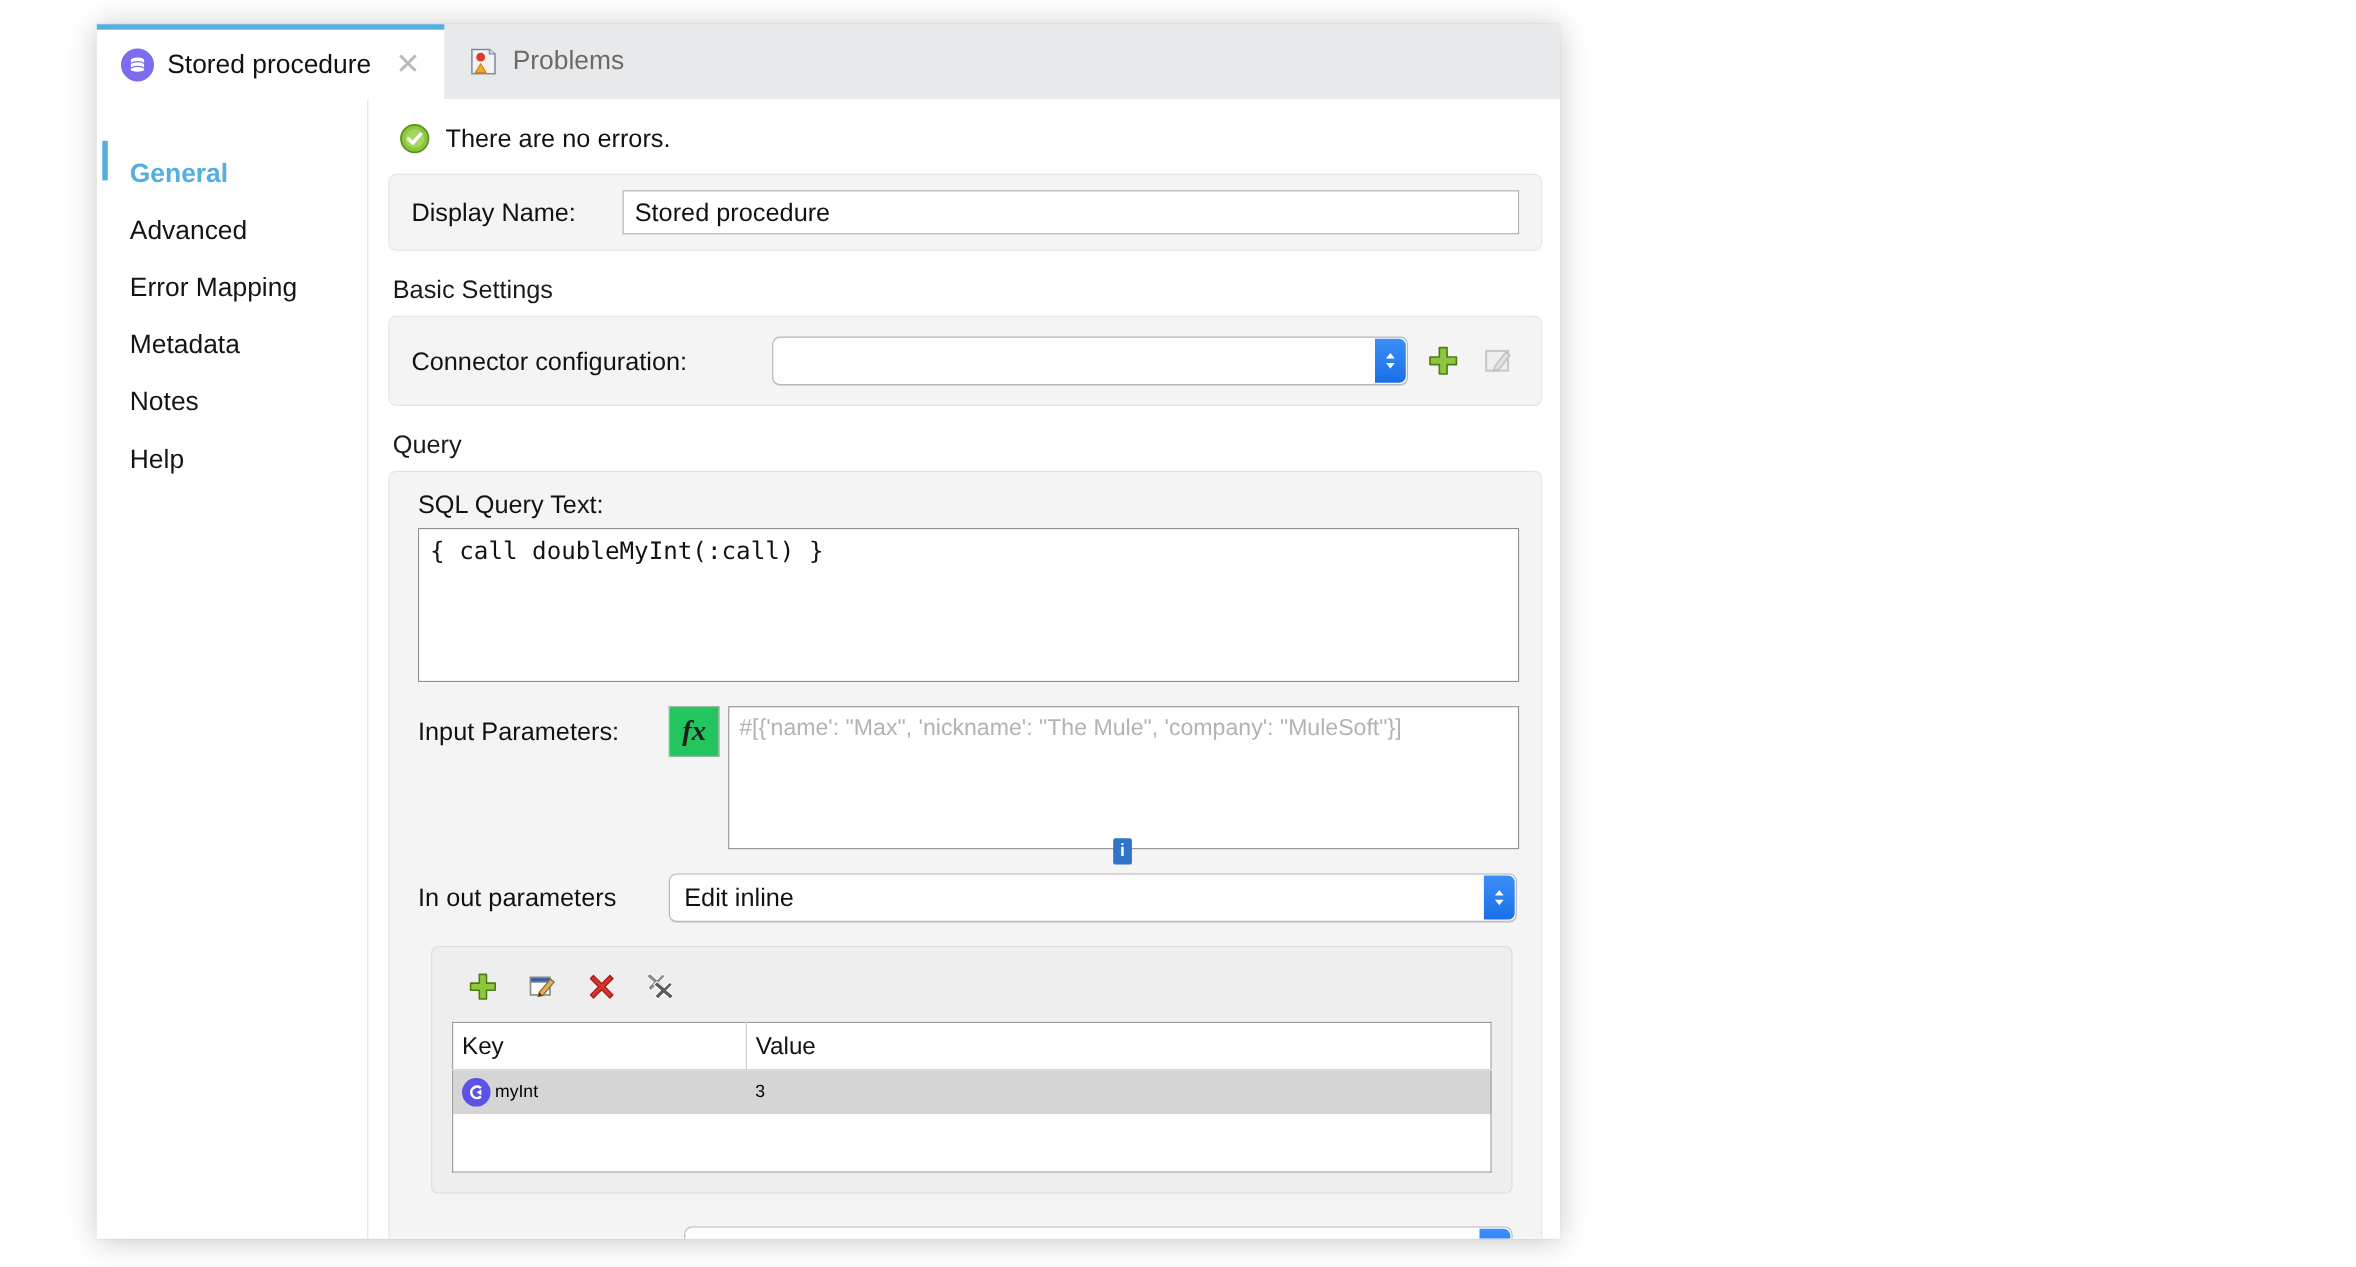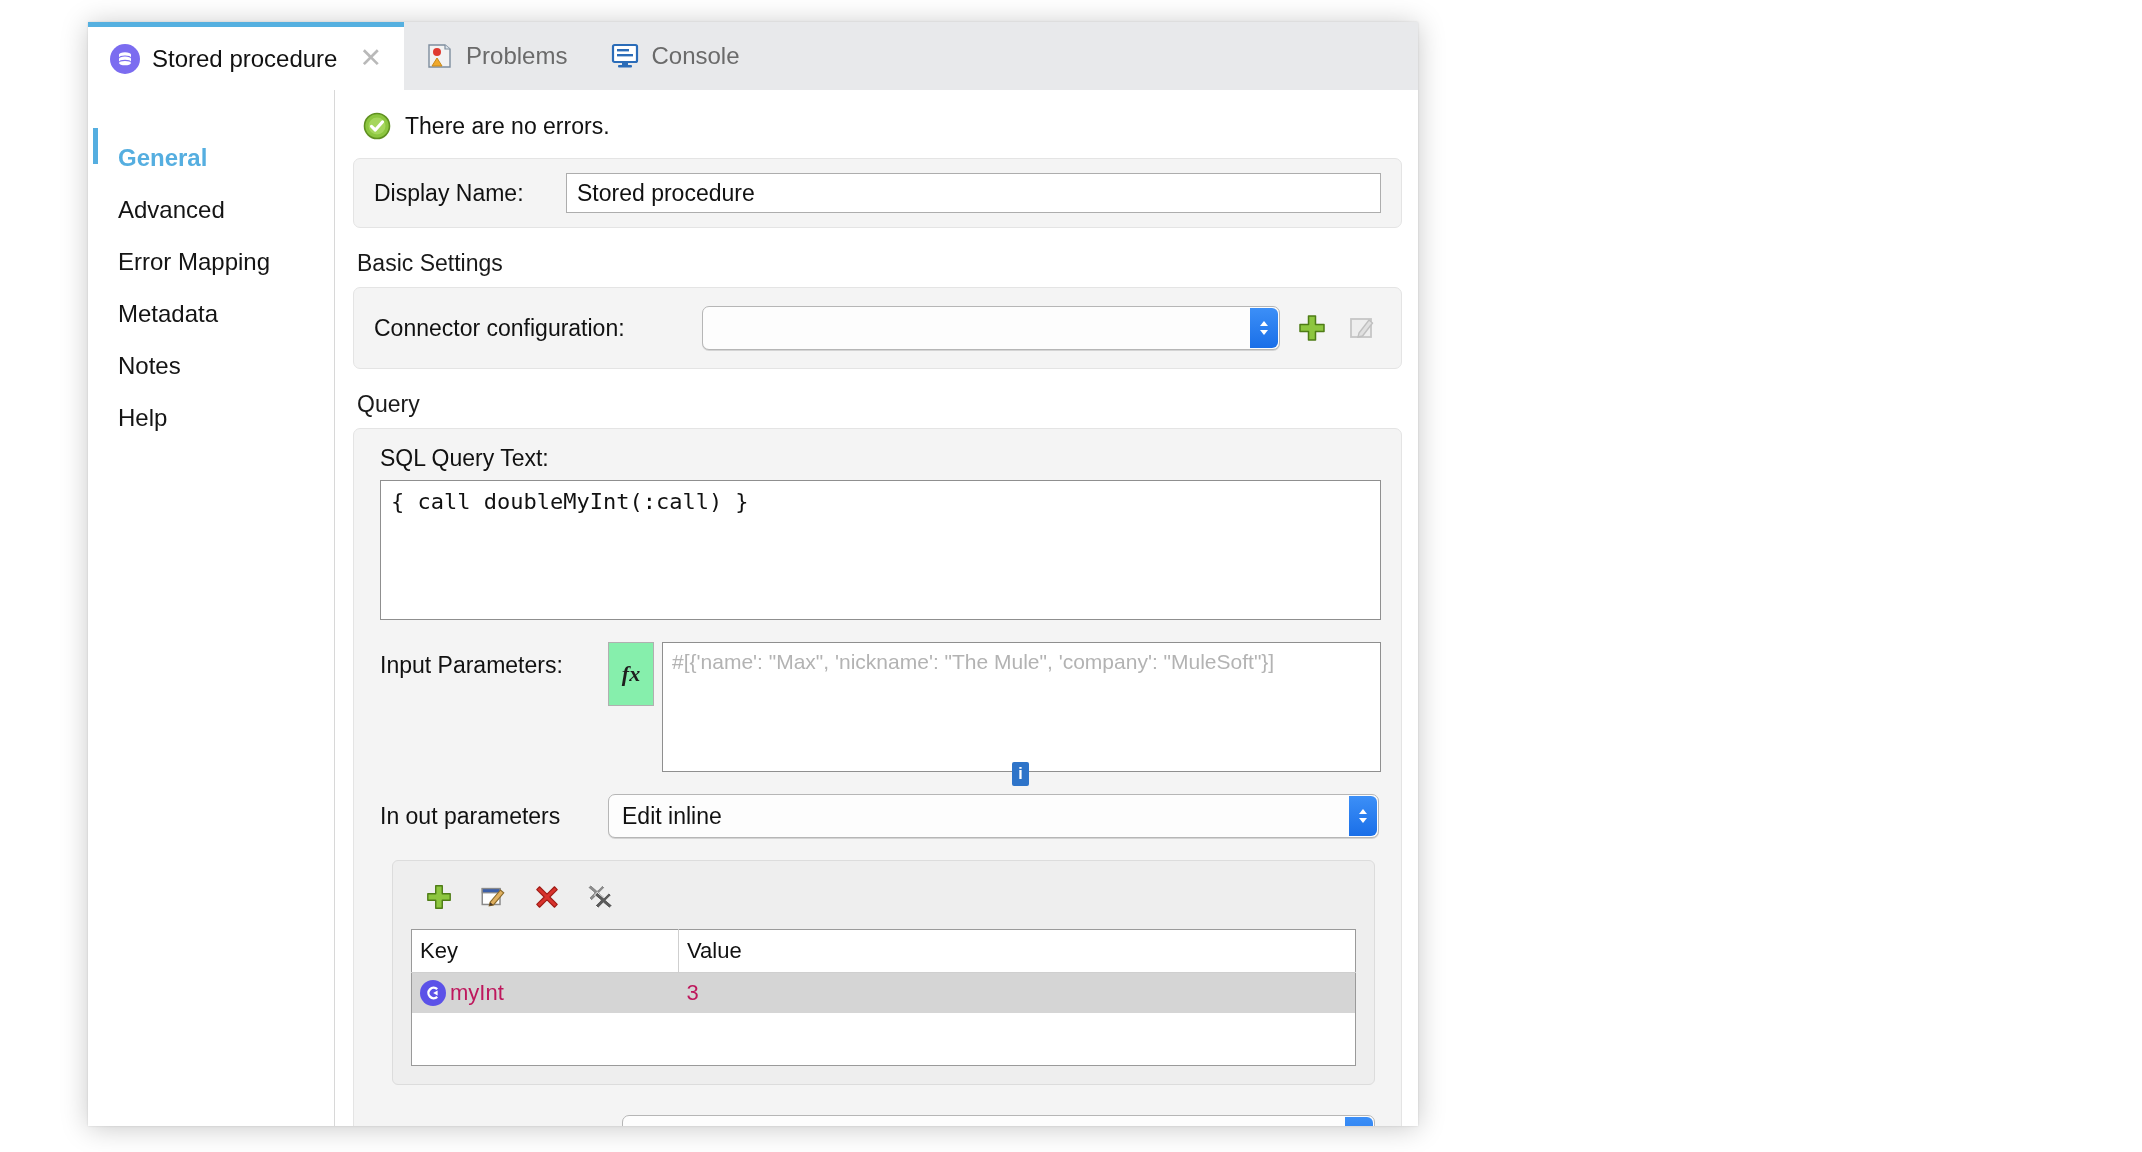--- a/index.html
+++ b/index.html
@@ -254,30 +254,30 @@
   }
 
   .params-row {
     display: flex;
     align-items: flex-start;
     padding: 22px 20px 0 26px;
     gap: 8px;
     position: relative;
   }
   .fx-btn {
-    width: 46px; height: 64px;
+    width: 46px; height: 46px;
     border: 1px solid #b0b0b0;
-    background: #86efac;
+    background: #22c55e;
     display: flex;
     align-items: center;
     justify-content: center;
     font-family: "Liberation Serif", serif;
     font-style: italic;
     font-weight: bold;
-    font-size: 22px;
+    font-size: 26px;
     color: #1e1e1e;
     cursor: pointer;
     flex: 0 0 auto;
     box-sizing: border-box;
   }
   .param-textarea {
     flex: 1 1 auto;
     height: 130px;
     background: #ffffff;
     border: 1px solid #8f8f8f;
@@ -333,22 +333,22 @@
     font-size: 22px;
     color: #111;
     background: #ffffff;
     border-bottom: 1px solid #cfcfcf;
     border-right: 1px solid #cfcfcf;
     padding: 5px 18px 5px 8px;
     height: 32px;
   }
   .tbl th:last-child { border-right: none; }
   .tbl td {
-    font-size: 22px;
-    color: #be185d;
+    font-size: 16px;
+    color: #000000;
     padding: 3px 0 3px 8px;
     height: 34px;
     vertical-align: middle;
   }
   .tbl tr.row-selected td { background: #d5d5d5; }
   .tbl tr.row-empty td { background: #ffffff; height: 46px; }
   .key-cell { display: flex; align-items: center; gap: 4px; }
   .icon-key {
     width: 26px; height: 26px;
     border-radius: 50%;
@@ -396,32 +396,20 @@
           <svg width="28" height="28" viewBox="0 0 28 28">
             <path d="M3 3 H19 L24 7 V25 H3 Z" fill="#f2f2f2" stroke="#7e8d9e" stroke-width="1.4"></path>
             <path d="M19 3 L19 7 L24 7" fill="#dfe6ec" stroke="#7e8d9e" stroke-width="1.2"></path>
             <circle cx="11" cy="10" r="4" fill="#e03a30"></circle>
             <path d="M11 16 L16 24 H6 Z" fill="#f0a92b" stroke="#c8881a" stroke-width="1"></path>
           </svg>
         </span>
         <span class="tab-label">Problems</span>
       </div>
 
-      <div class="tab">
-        <span class="icon-console">
-          <svg width="28" height="26" viewBox="0 0 28 26">
-            <rect x="2" y="2" width="24" height="17" rx="1.5" fill="#ffffff" stroke="#2b6cb8" stroke-width="2.2"></rect>
-            <rect x="6" y="6" width="12" height="2.4" fill="#2b6cb8"></rect>
-            <rect x="6" y="11" width="16" height="2.4" fill="#2b6cb8"></rect>
-            <rect x="11" y="19" width="6" height="3" fill="#2b6cb8"></rect>
-            <rect x="7" y="22" width="14" height="2.4" rx="1" fill="#2b6cb8"></rect>
-          </svg>
-        </span>
-        <span class="tab-label">Console</span>
-      </div>
     </div>
 
     <div class="body">
 
       <div class="sidebar">
         <div class="side-item active">
           <span>General</span>
         </div>
         <div class="side-item">
           <span>Advanced</span>

